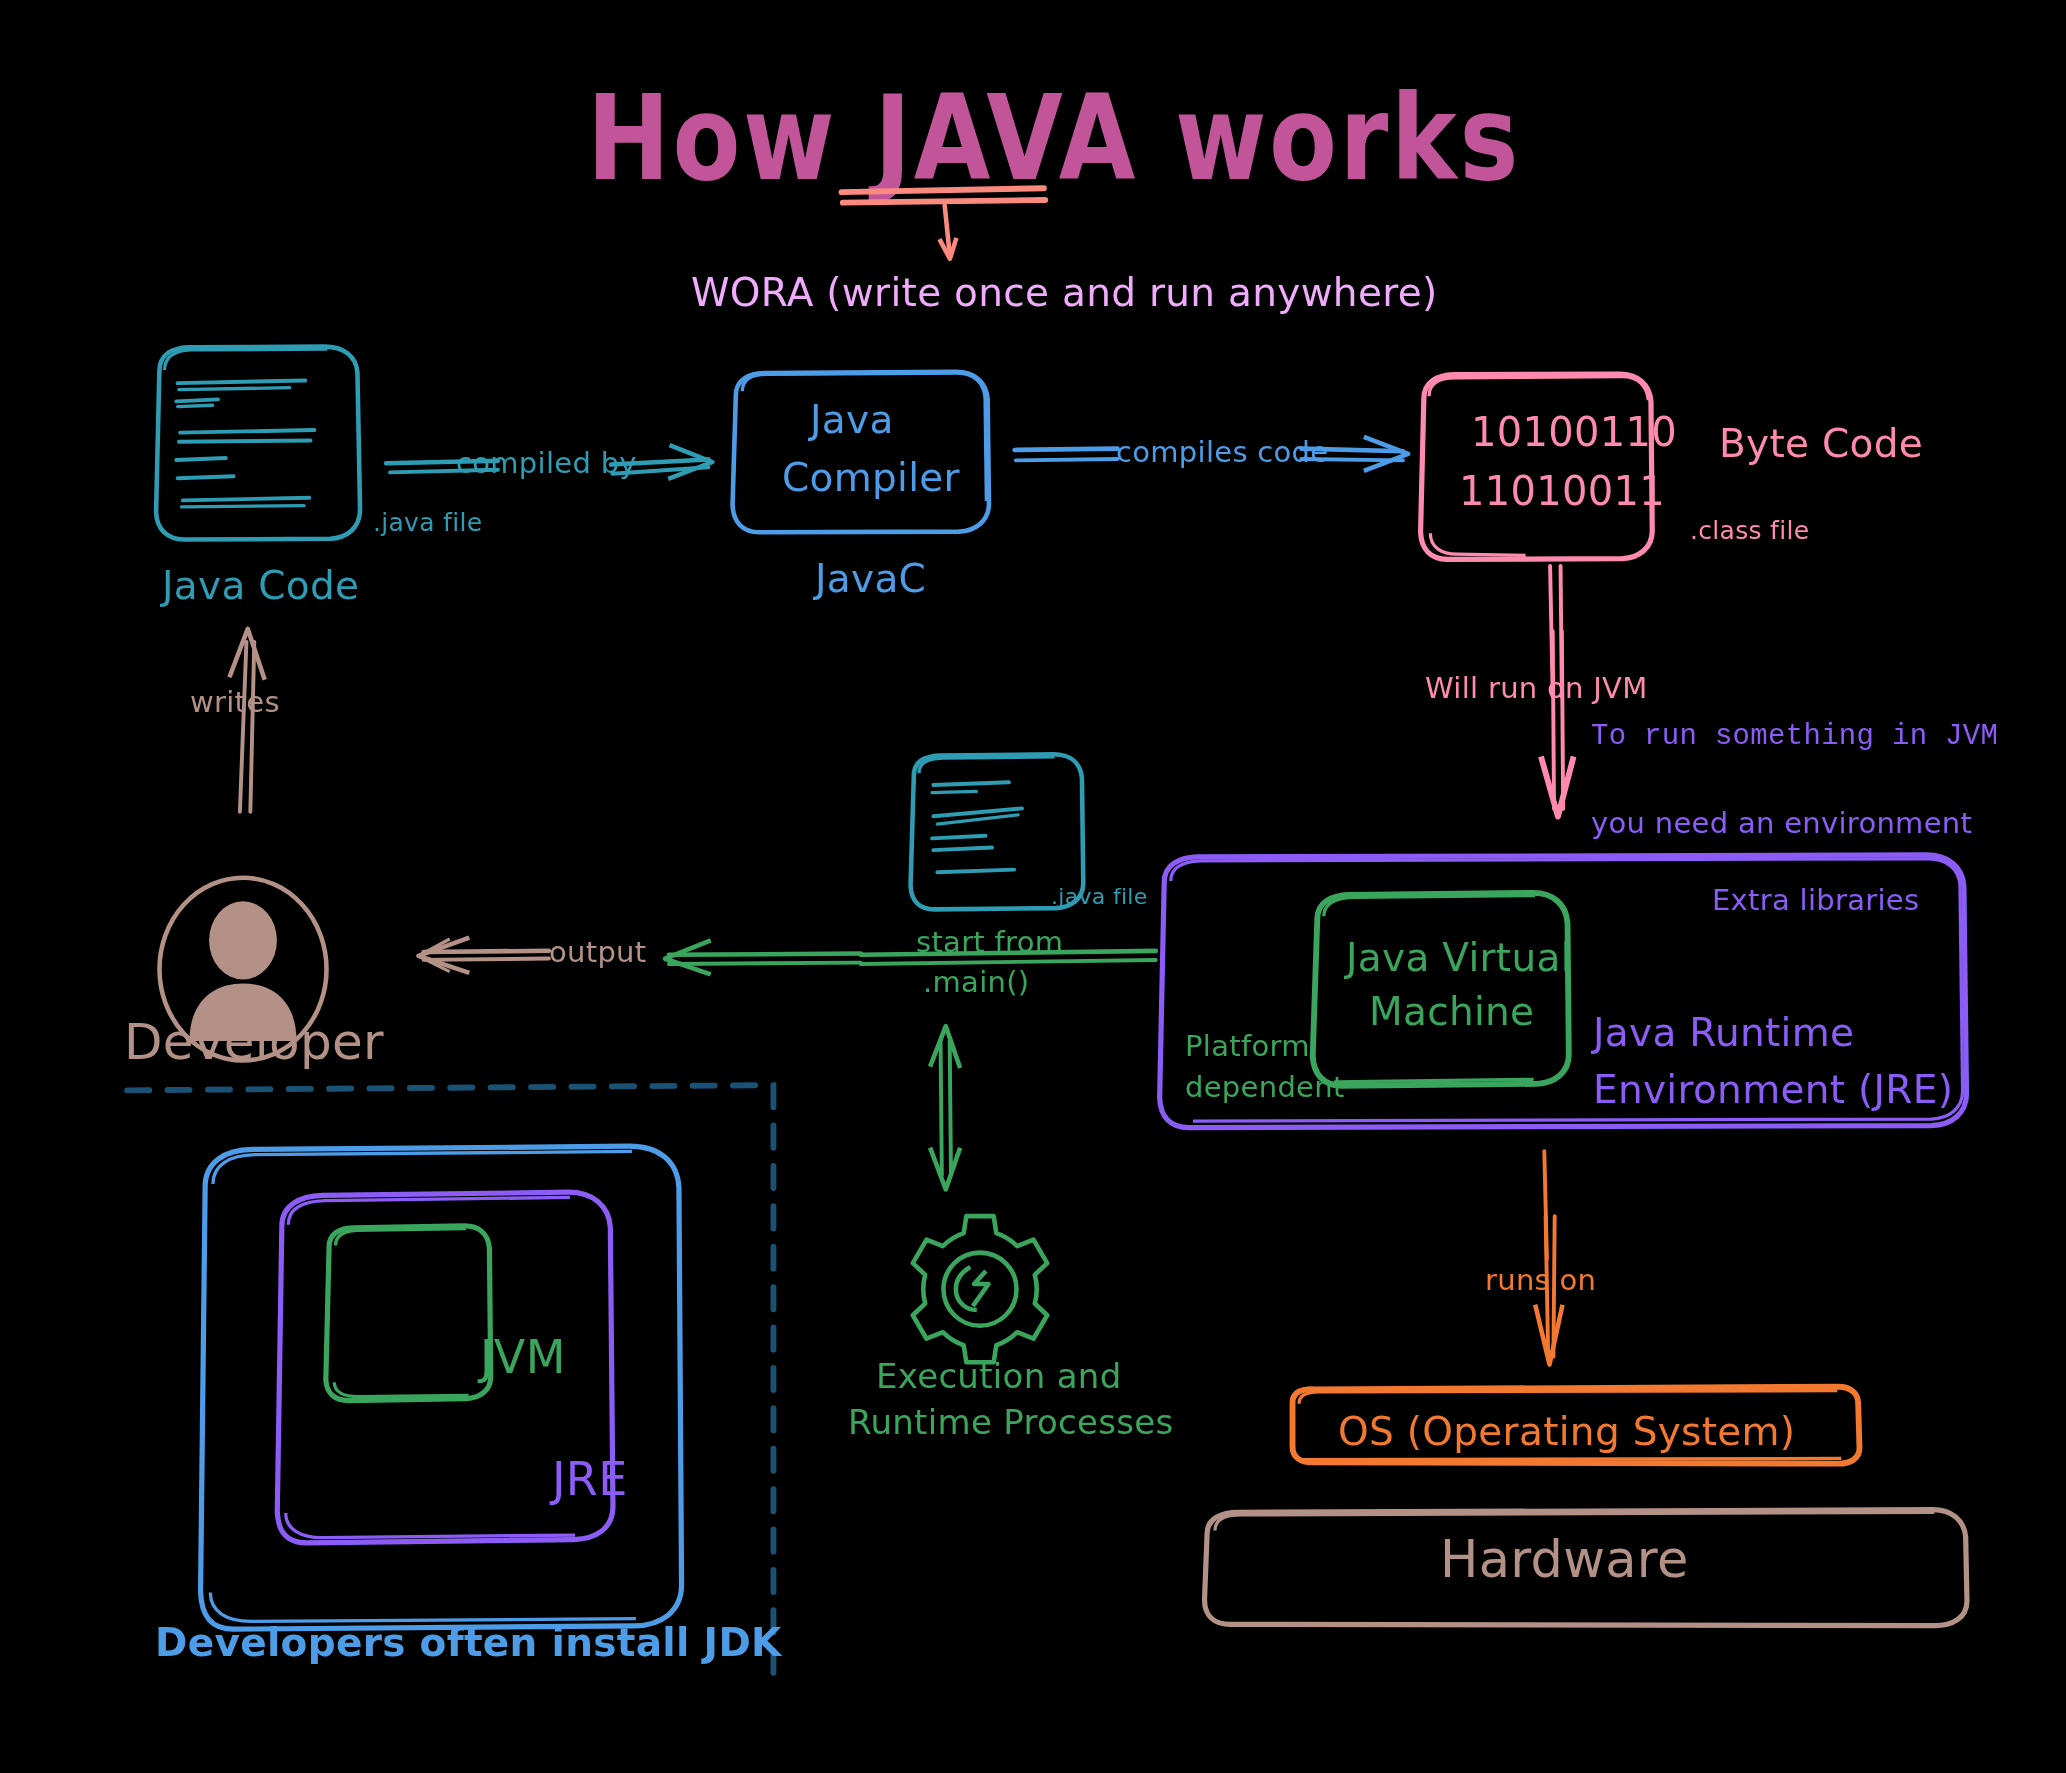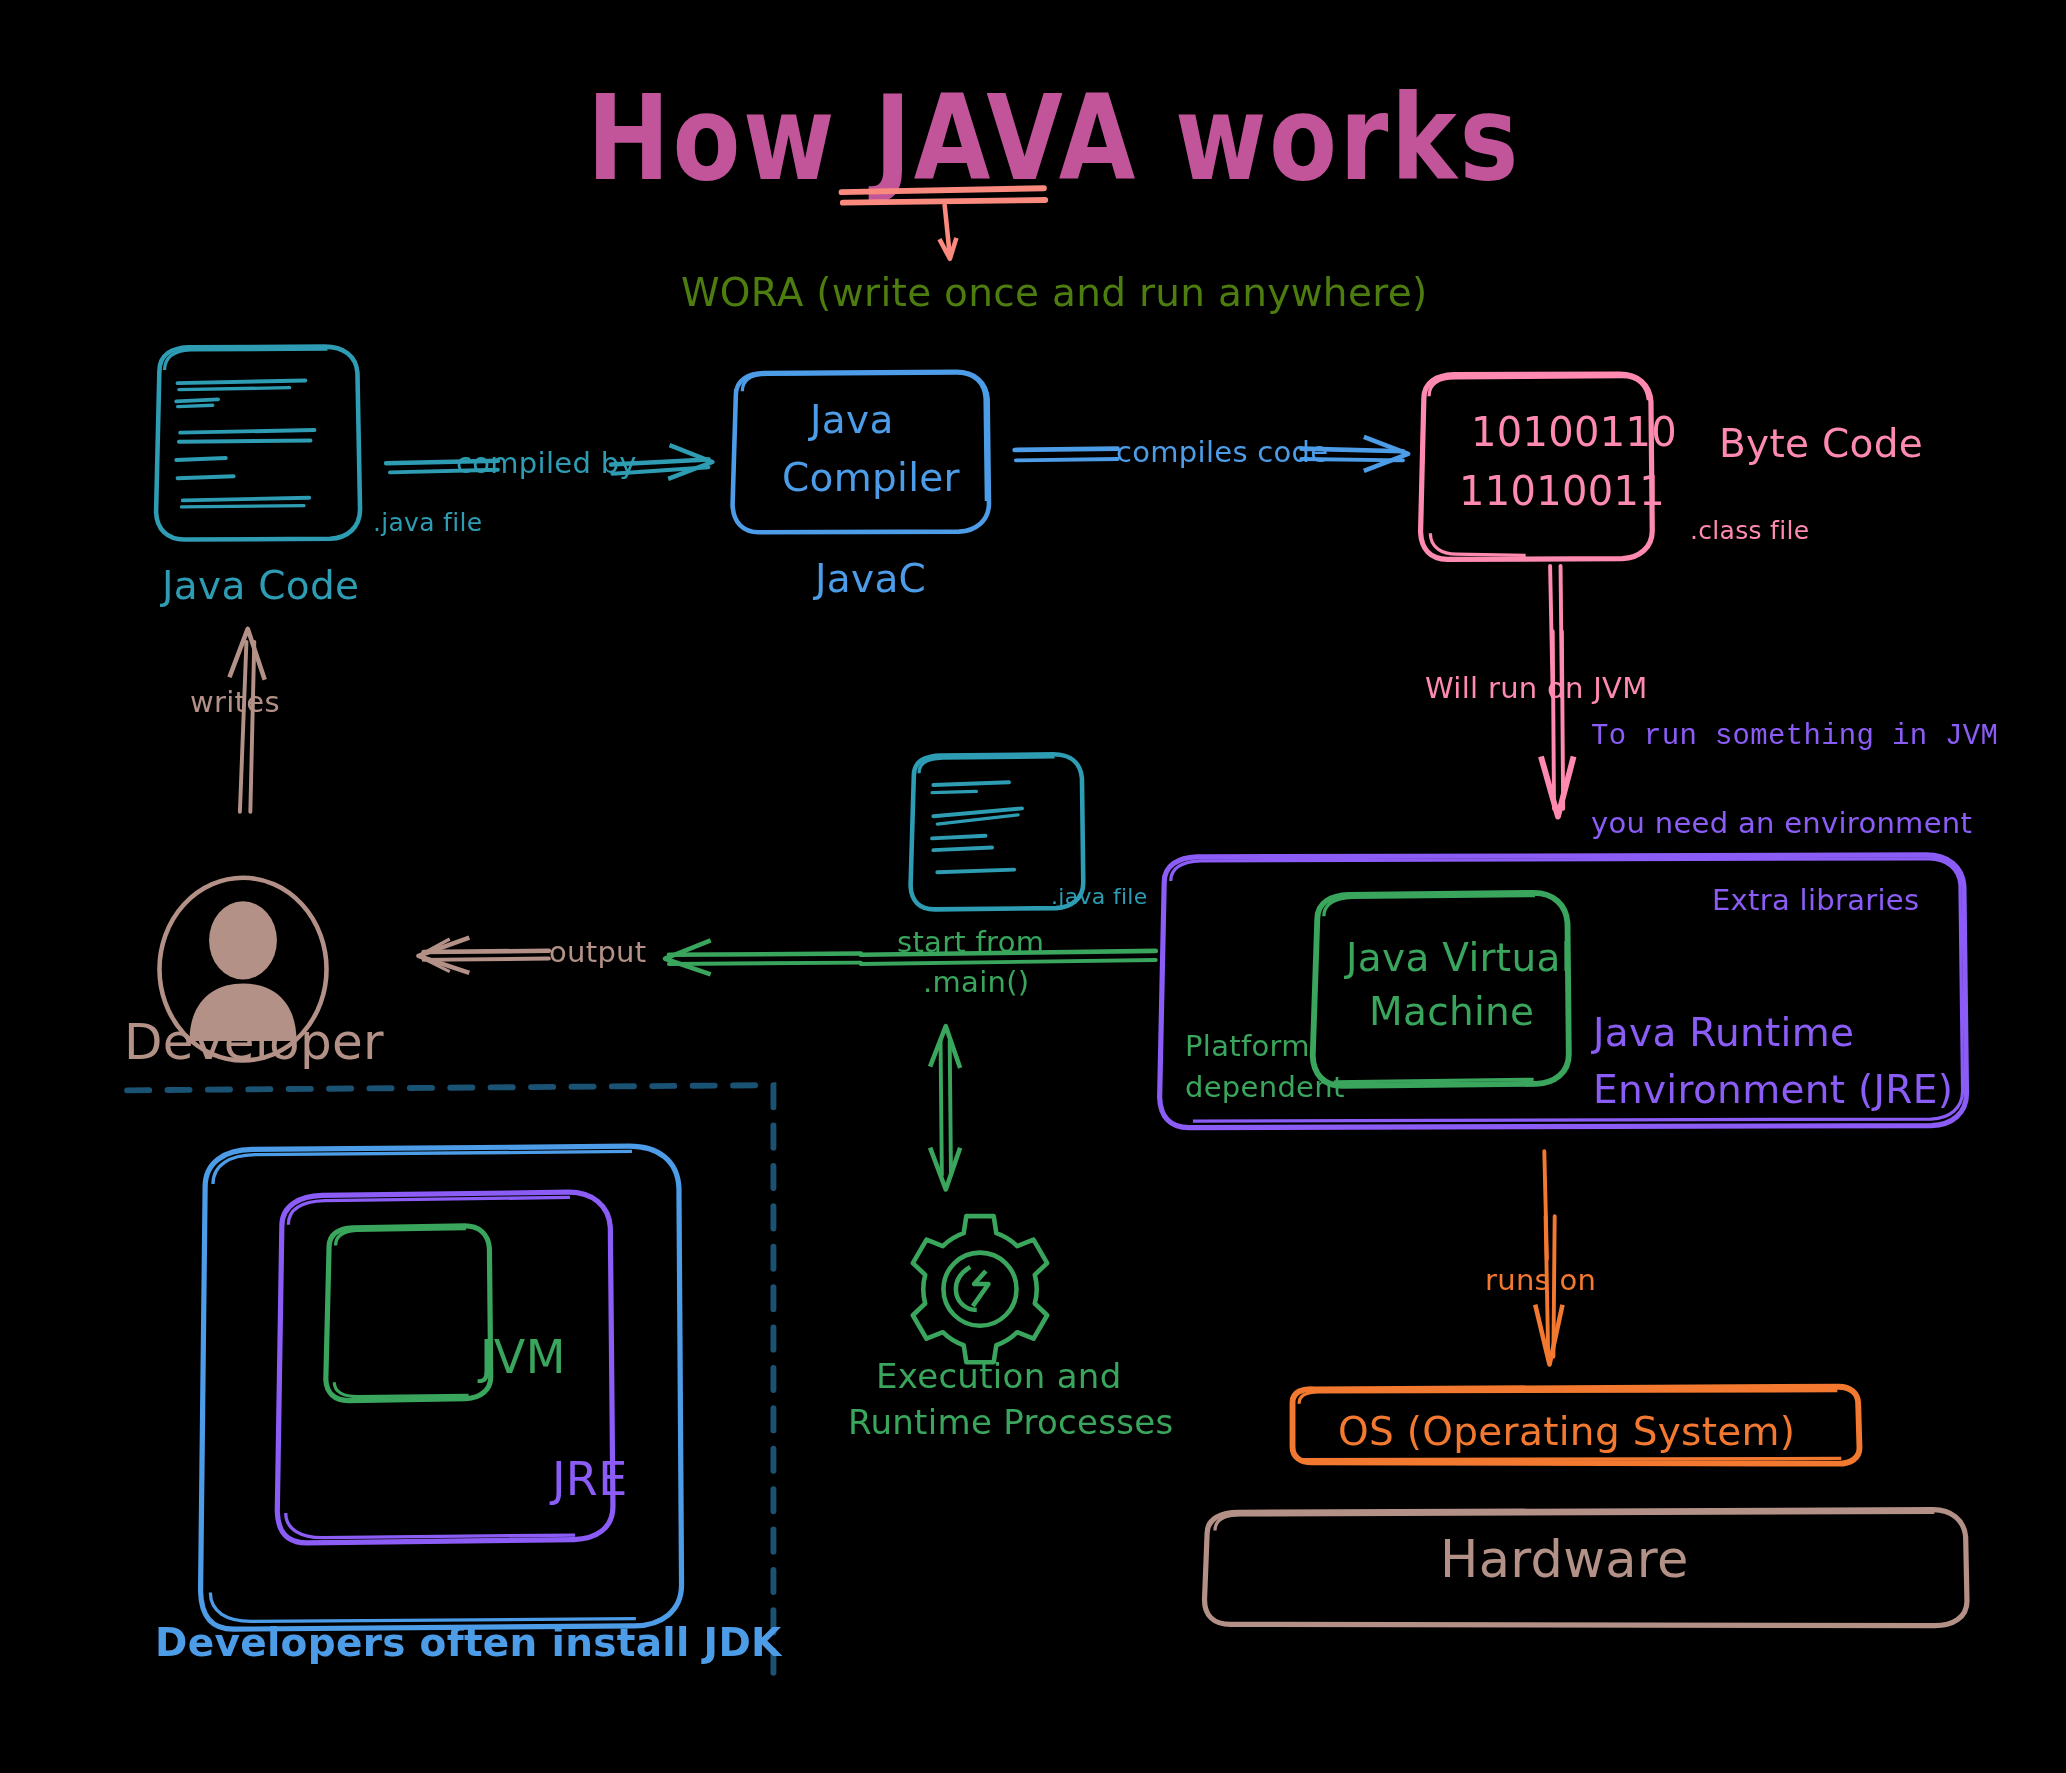--- a/index.html
+++ b/index.html
@@ -16,21 +16,21 @@
     font-family: "DejaVu Sans", sans-serif;
   }
   .txt {
     position: absolute;
     white-space: pre;
     line-height: 1.15;
     letter-spacing: 0.3px;
   }
   
   .c-title   { color: #c2559a; }
-  .c-salmon  { color: #4d7c0f; }
+  .c-salmon  { color: #f0abfc; margin-left: 10px; }
   .c-teal    { color: #2e9cb3; }
   .c-blue    { color: #4d9ce8; }
   .c-pink    { color: #ff8ab0; }
   .c-purple  { color: #8b5cf6; }
   .c-green   { color: #3aa55c; }
   .c-tan     { color: #b39187; }
   .c-orange  { color: #f2792f; }
 
   
   #title {
@@ -167,21 +167,21 @@
   </svg>
   <div class="txt c-teal t-xs" style="left:1051px; top:884px;">.java file</div>
 
   <svg style="left:665px; top:939px;" width="496" height="46" viewBox="0 0 760 70">
     <path d="M300,24 L752,18" stroke="#3aa55c" stroke-width="7" stroke-linecap="round"></path>
     <path d="M300,38 L752,32" stroke="#3aa55c" stroke-width="6" stroke-linecap="round"></path>
     <path d="M6,24 L300,22" stroke="#3aa55c" stroke-width="7" stroke-linecap="round"></path>
     <path d="M6,38 L300,36" stroke="#3aa55c" stroke-width="6" stroke-linecap="round"></path>
     <path d="M70,2 L0,30 L70,54" stroke="#3aa55c" stroke-width="7" class="fill-none" stroke-linejoin="round"></path>
   </svg>
-  <div class="txt c-green t-md" style="left:897px; top:926px;">start from</div>
+  <div class="txt c-green t-md" style="left:916px; top:926px;">start from</div>
   <div class="txt c-green t-md" style="left:923px; top:966px;">.main()</div>
 
   <svg style="left:378px; top:931px;" width="300" height="46" viewBox="0 0 460 70">
     <path d="M70,32 L262,30" stroke="#b39187" stroke-width="7" stroke-linecap="round"></path>
     <path d="M70,44 L262,42" stroke="#b39187" stroke-width="6" stroke-linecap="round"></path>
     <path d="M140,10 L62,38 L140,64" stroke="#b39187" stroke-width="7" class="fill-none" stroke-linejoin="round"></path>
     <path d="M110,12 L62,38 L110,62" stroke="#b39187" stroke-width="5" class="fill-none" stroke-linejoin="round"></path>
   </svg>
   <div class="txt c-tan t-md" style="left:549px; top:936px;">output</div>
 

